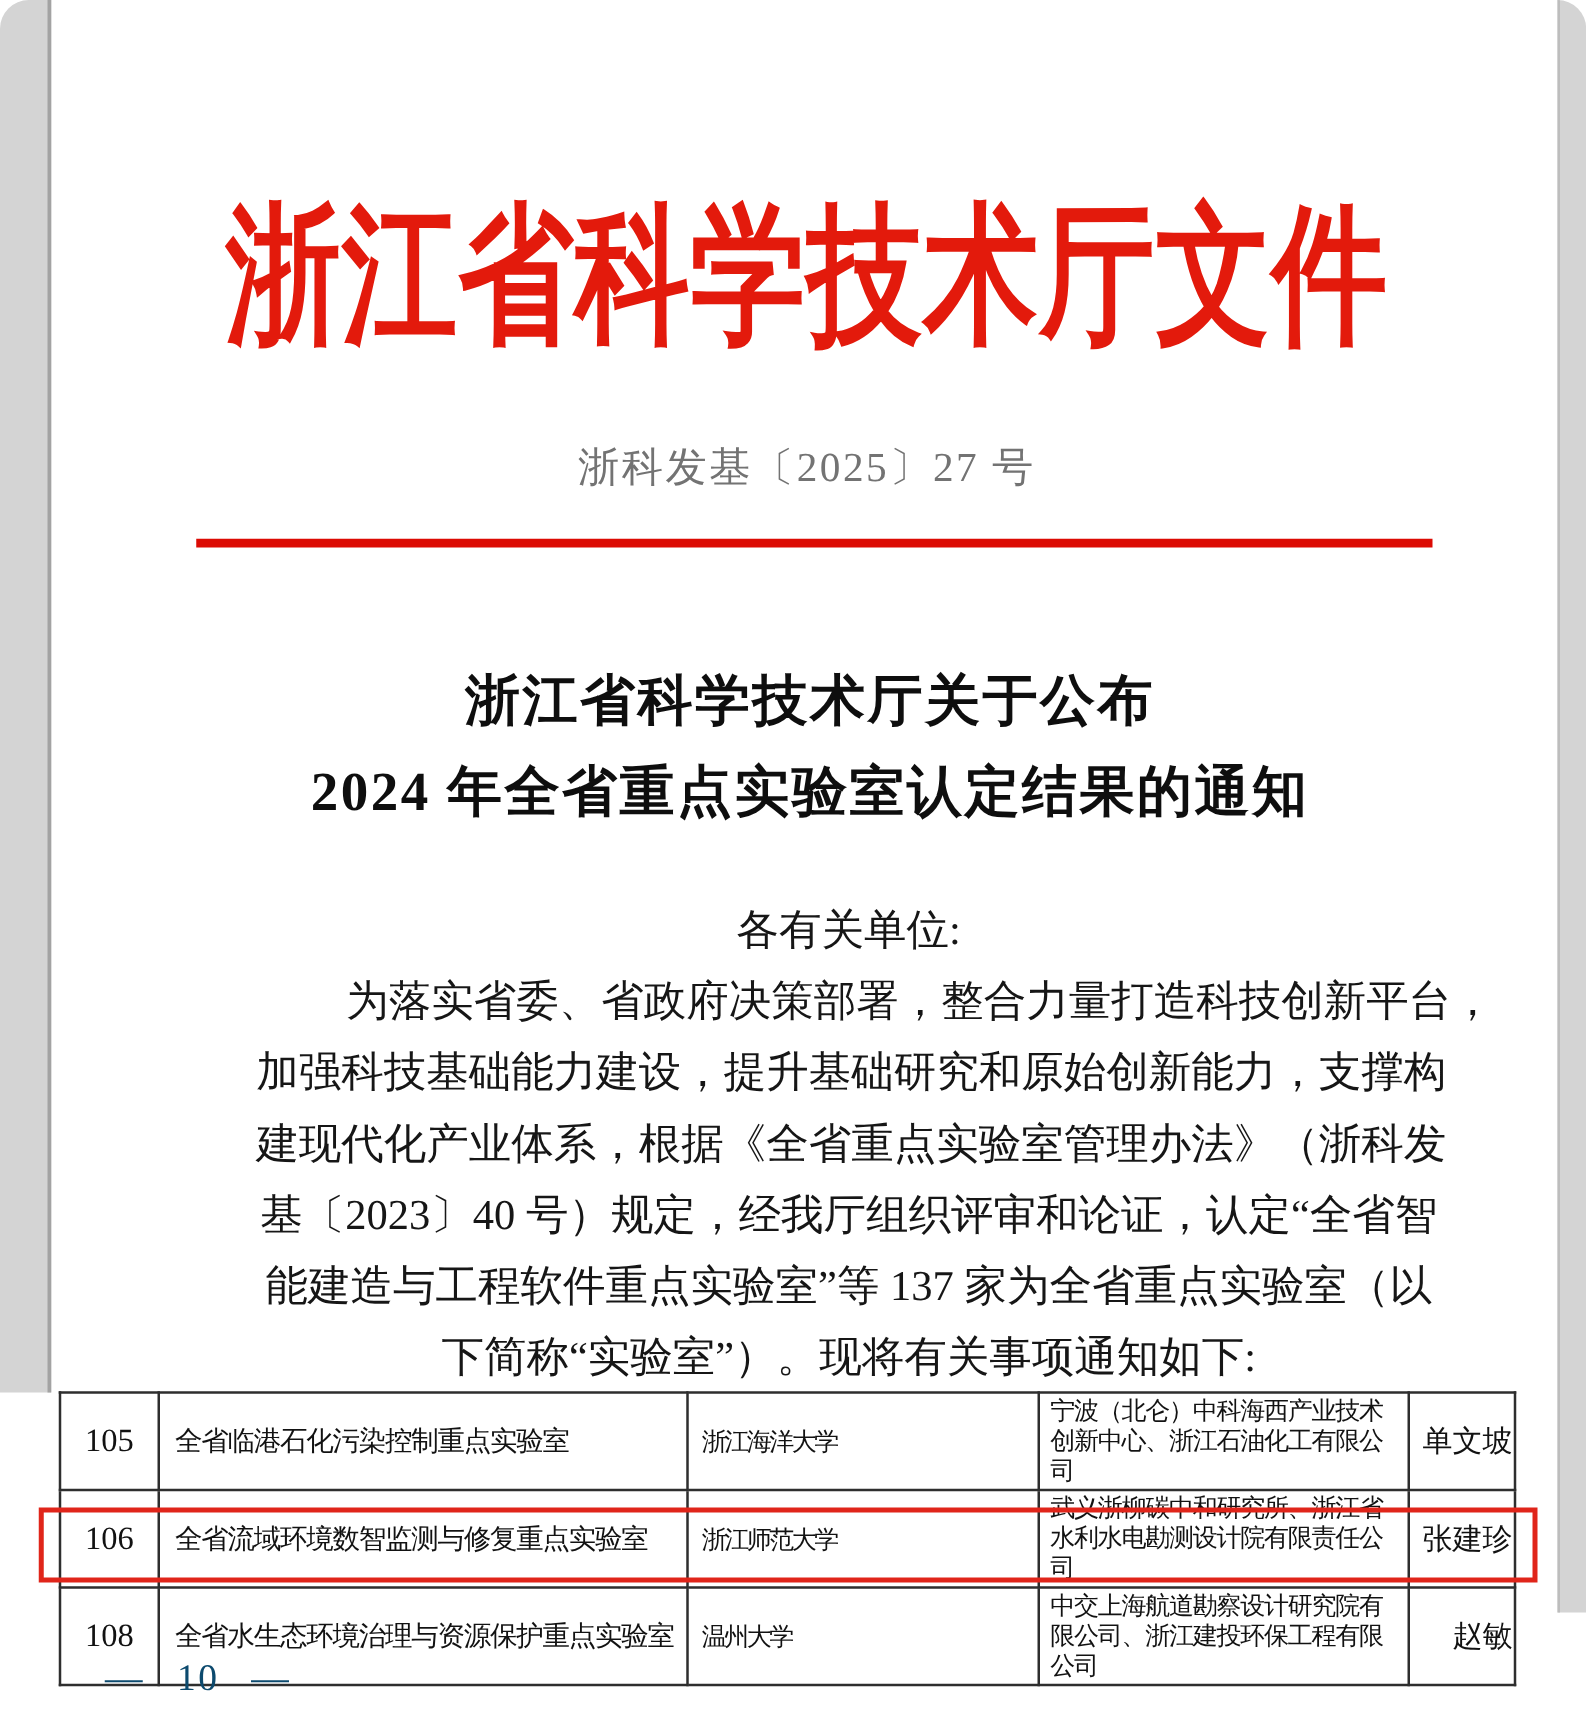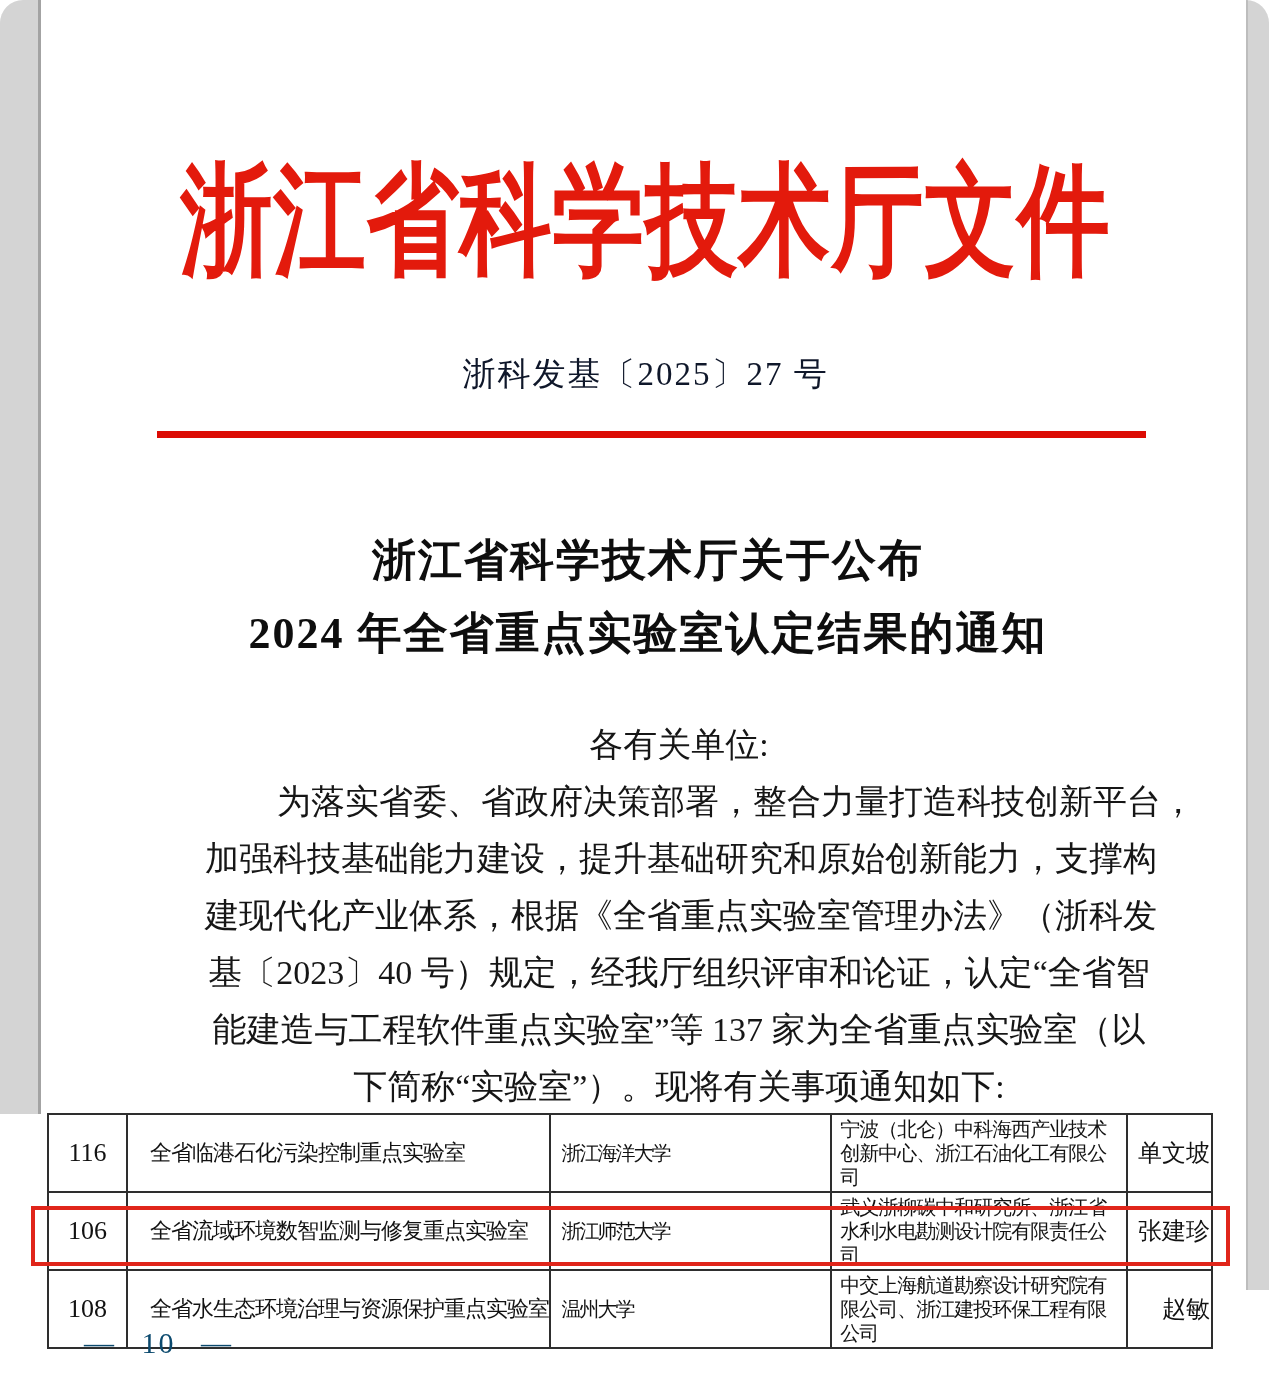--- a/index.html
+++ b/index.html
@@ -36,21 +36,21 @@
     font-size:92px;font-weight:bold;line-height:1;
     color:var(--title-red);
     letter-spacing:1px;
     transform:scaleY(1.32);
     transform-origin:50% 0;
     white-space:nowrap;
   }
   .doc-number{
     position:absolute;left:44px;right:22px;top:352px;
     text-align:center;
-    font-size:33px;color:#0f172a;
+    font-size:33px;color:#737373;
     letter-spacing:2px;
   }
   .red-rule{
     position:absolute;left:157px;top:431px;width:989px;height:7px;
     background:var(--rule-red);
   }
   .notice-title{
     position:absolute;left:49px;right:22px;top:524px;
     text-align:center;
     font-weight:bold;font-size:44px;line-height:73px;
@@ -70,21 +70,21 @@
   }
   .labs-table td{
     border:2px solid var(--table-border);
     height:50px;
     vertical-align:middle;
     overflow:hidden;
     box-sizing:border-box;
     color:#121212;
   }
   .c-no{width:76px;text-align:center;font-size:26px;}
-  .c-lab{width:407px;font-size:22px;letter-spacing:-1px;padding-left:22px;white-space:nowrap;}
+  .c-lab{width:407px;font-size:22px;letter-spacing:-1px;padding-left:12px;white-space:nowrap;}
   .c-host{width:270px;font-size:20px;letter-spacing:-2px;padding-left:10px;white-space:nowrap;}
   .c-partners{width:284px;font-size:20px;letter-spacing:-1px;line-height:24px;padding:2px 8px;}
   .c-director{width:82px;text-align:right;font-size:24px;}
   .highlight-box{
     position:absolute;left:31px;top:1206px;width:1199px;height:60px;
     border:4px solid var(--highlight-red);
     box-sizing:border-box;
     background:transparent;
     pointer-events:none;
   }
@@ -120,21 +120,21 @@
     <div class="body-line">加强科技基础能力建设，提升基础研究和原始创新能力，支撑构</div>
     <div class="body-line">建现代化产业体系，根据《全省重点实验室管理办法》（浙科发</div>
     <div class="body-line">基〔2023〕40 号）规定，经我厅组织评审和论证，认定“全省智</div>
     <div class="body-line">能建造与工程软件重点实验室”等 137 家为全省重点实验室（以</div>
     <div class="body-line">下简称“实验室”）。现将有关事项通知如下:</div>
   </div>
 
   <table class="labs-table">
     <tbody id="labs-tbody">
         <tr>
-      <td class="c-no">116</td>
+      <td class="c-no">105</td>
       <td class="c-lab">全省临港石化污染控制重点实验室</td>
       <td class="c-host">浙江海洋大学</td>
       <td class="c-partners">宁波（北仑）中科海西产业技术创新中心、浙江石油化工有限公司</td>
       <td class="c-director">单文坡</td>
     </tr>
         <tr>
       <td class="c-no">106</td>
       <td class="c-lab">全省流域环境数智监测与修复重点实验室</td>
       <td class="c-host">浙江师范大学</td>
       <td class="c-partners">武义浙柳碳中和研究所、浙江省水利水电勘测设计院有限责任公司</td>

